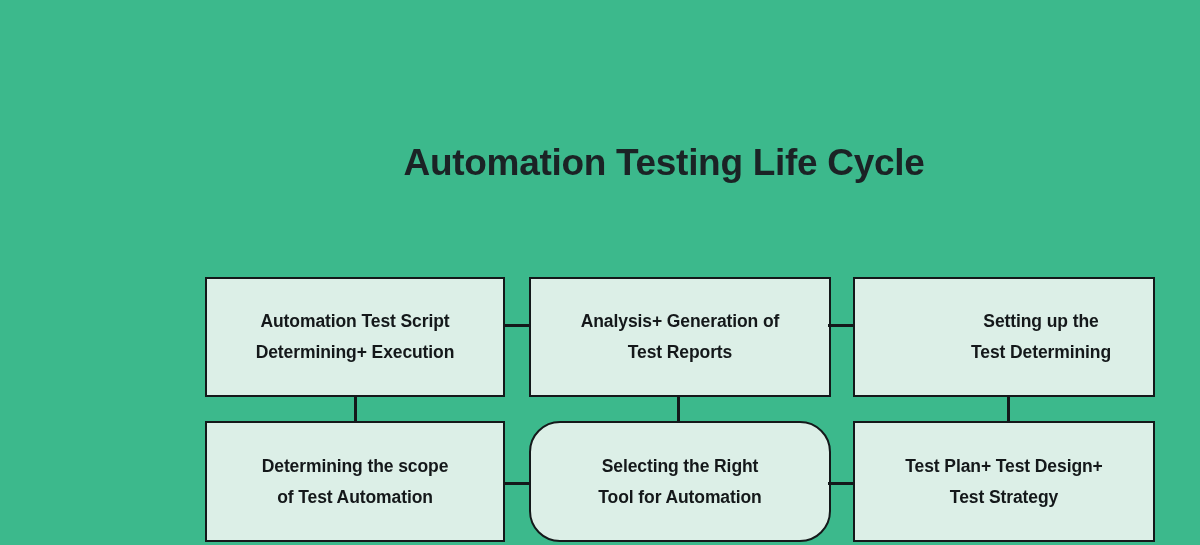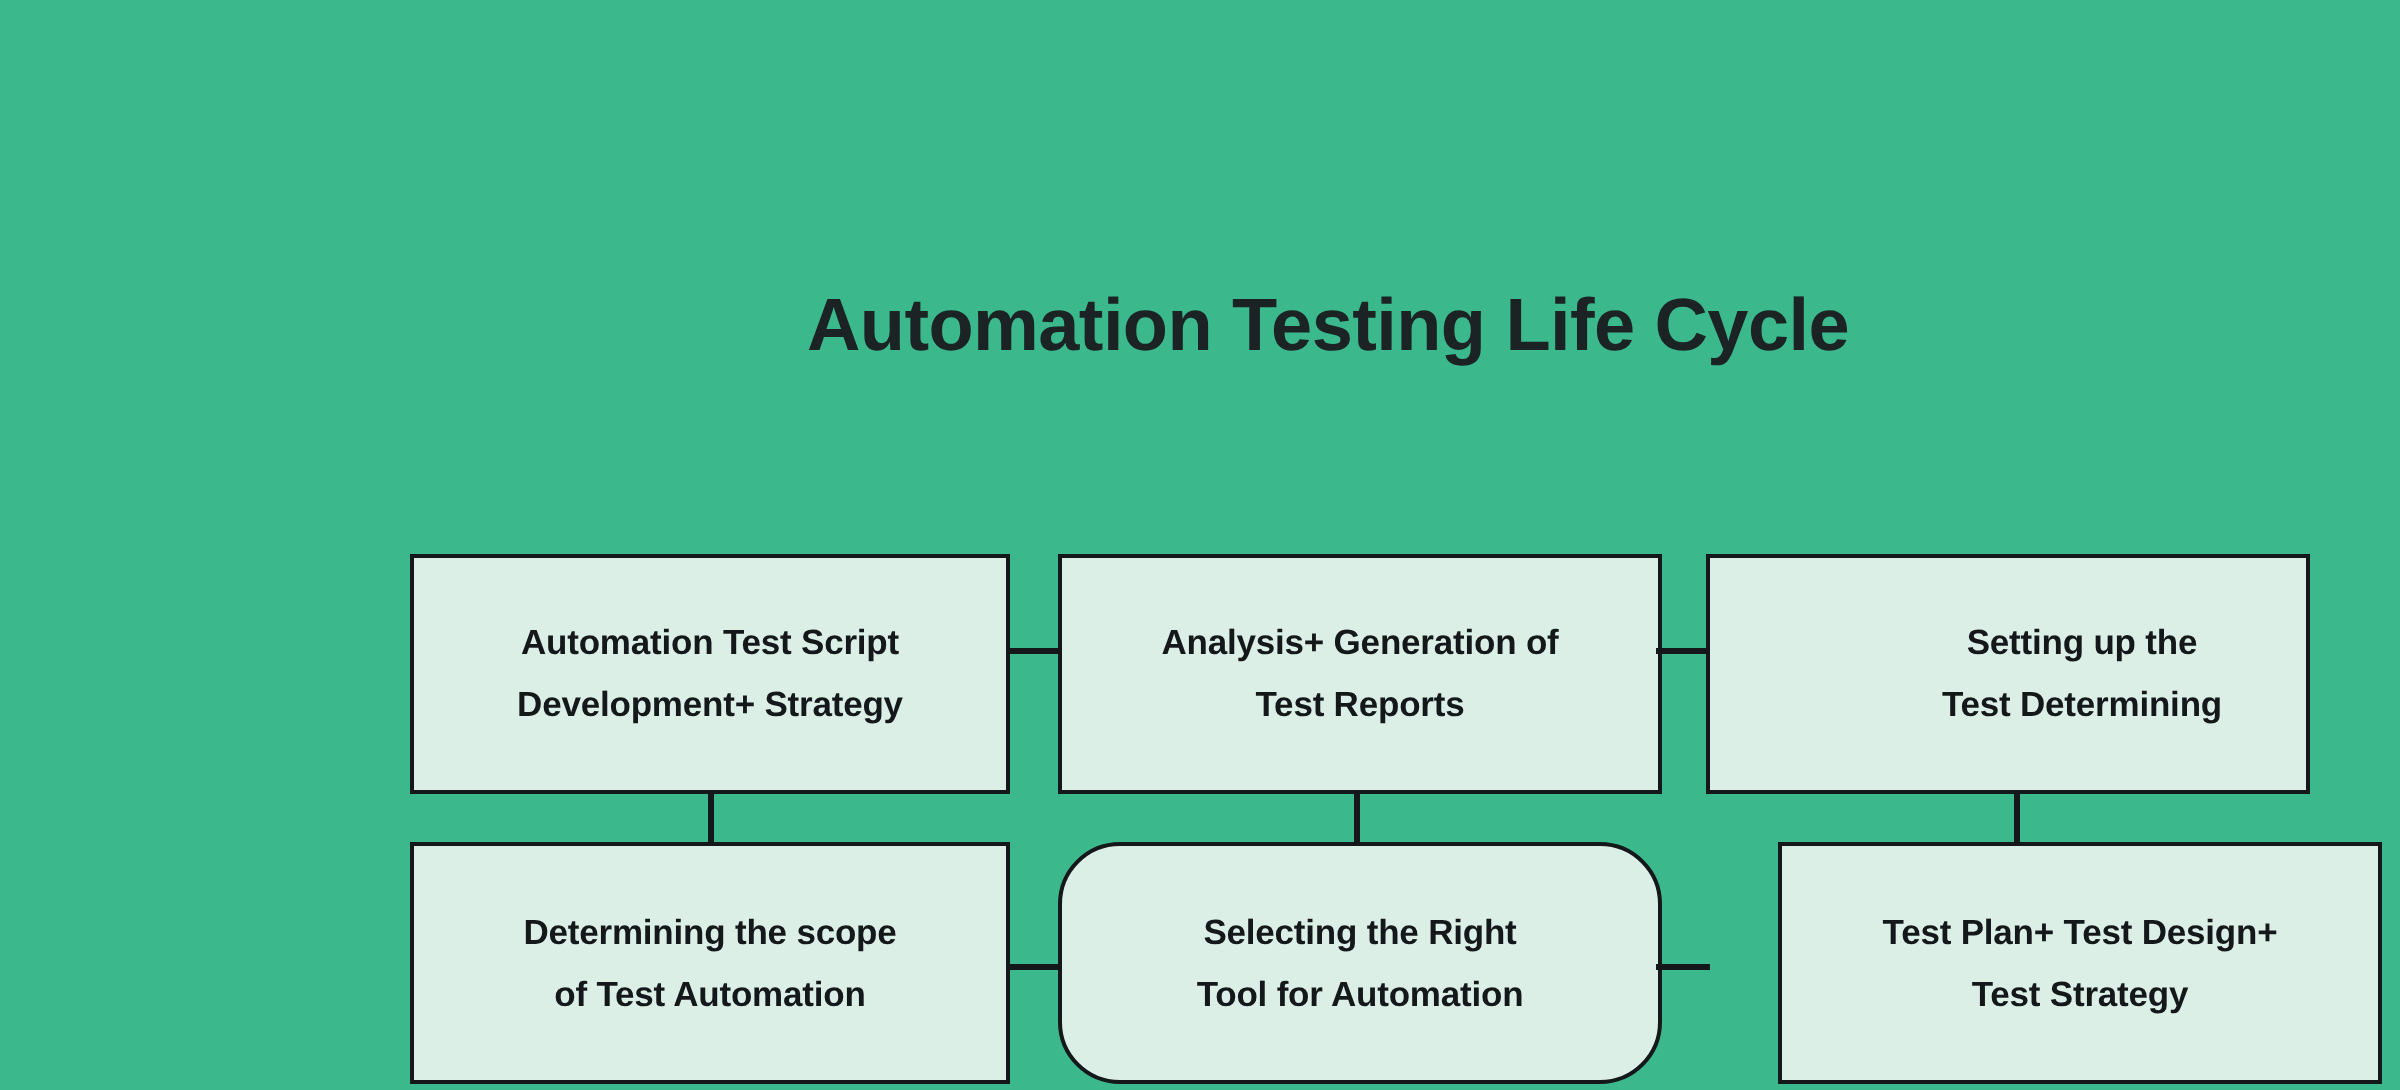--- a/index.html
+++ b/index.html
@@ -63,21 +63,21 @@
     padding: 0 10px;
   }
 
   
   
   .r1c1 { left: 0px;   top: 0px;   width: 300px; height: 120px; }
   .r1c2 { left: 324px; top: 0px;   width: 302px; height: 120px; }
   .r1c3 { left: 648px; top: 0px;   width: 302px; height: 120px; justify-content: flex-end; }
   .r2c1 { left: 0px;   top: 144px; width: 300px; height: 121px; }
   .r2c2 { left: 324px; top: 144px; width: 302px; height: 121px; border-radius: 31px; }
-  .r2c3 { left: 684px; top: 144px; width: 302px; height: 121px; }
+  .r2c3 { left: 648px; top: 144px; width: 302px; height: 121px; }
 
   
   .conn-h {
     position: absolute;
     height: 3px;
     background: #14181a;
   }
   .conn-v {
     position: absolute;
     width: 3px;
@@ -101,21 +101,21 @@
 
 <div class="infographic">
 
   <div class="title">Automation Testing Life Cycle</div>
 
   <div class="grid">
 
     <div class="node r1c1">
       <div>
         <span>Automation Test Script</span><br>
-        <span>Development+ Strategy</span>
+        <span>Determining+ Execution</span>
       </div>
     </div>
 
     <div class="node r1c2">
       <div>
         <span>Analysis+ Generation of</span><br>
         <span>Test Reports</span>
       </div>
     </div>
 

